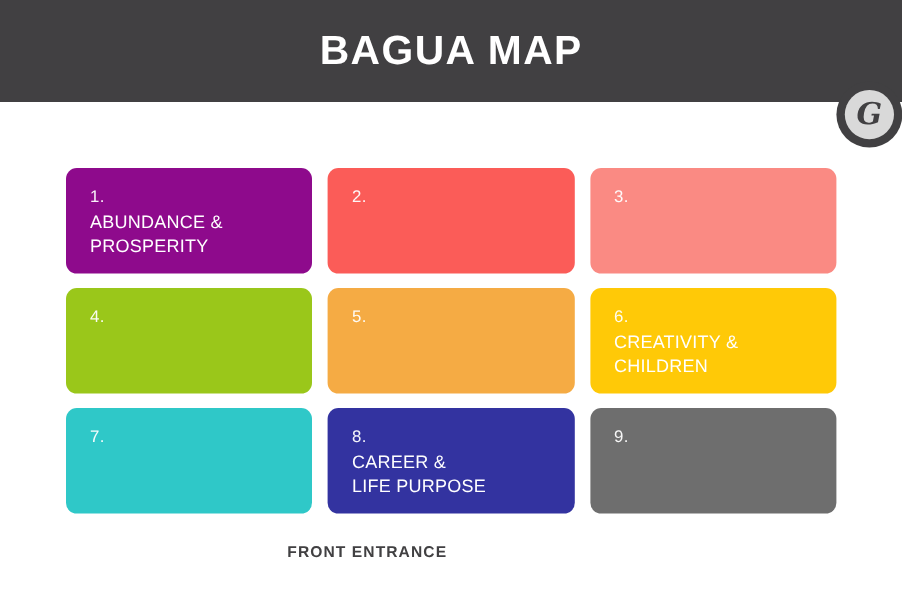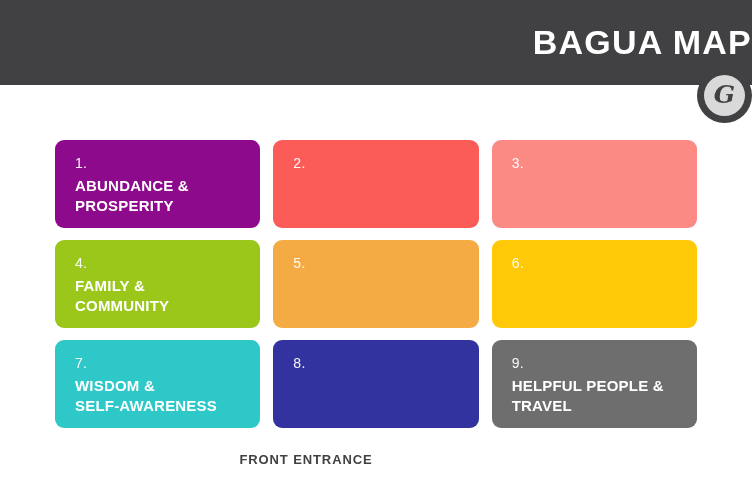--- a/index.html
+++ b/index.html
@@ -18,21 +18,21 @@
   
   .header {
     position: absolute;
     left: 0;
     top: 0;
     width: 752px;
     height: 85px;
     background: #414042;
     display: flex;
     align-items: center;
-    justify-content: flex-end;
+    justify-content: center;
     box-sizing: border-box;
   }
   .header-title {
     color: #ffffff;
     font-size: 34px;
     font-weight: bold;
     letter-spacing: 1.2px;
     line-height: 1;
     margin: 0;
     padding: 0 0 2px 0;
@@ -102,21 +102,21 @@
     font-weight: normal;
     line-height: 1.3;
     letter-spacing: 0.3px;
     margin-bottom: 4px;
     opacity: 0.95;
     user-select: none;
   }
   .tile-label {
     color: #ffffff;
     font-size: 15px;
-    font-weight: bold;
+    font-weight: normal;
     line-height: 1.33;
     letter-spacing: 0.2px;
     white-space: pre-line;
     user-select: none;
   }
 
   
   .caption {
     position: absolute;
     left: 0;
@@ -154,43 +154,41 @@
   <div class="tile" style="background: rgb(251, 92, 88);">
     <span class="tile-number">2.</span>
   </div>
 
   <div class="tile" style="background: rgb(250, 138, 131);">
     <span class="tile-number">3.</span>
   </div>
 
   <div class="tile" style="background: rgb(154, 199, 26);">
     <span class="tile-number">4.</span>
-    <span class="tile-label">FAMILY &amp;
-COMMUNITY</span>
   </div>
 
   <div class="tile" style="background: rgb(245, 171, 68);">
     <span class="tile-number">5.</span>
   </div>
 
   <div class="tile" style="background: rgb(255, 201, 7);">
     <span class="tile-number">6.</span>
+    <span class="tile-label">CREATIVITY &amp;
+CHILDREN</span>
   </div>
 
   <div class="tile" style="background: rgb(47, 200, 200);">
     <span class="tile-number">7.</span>
-    <span class="tile-label">WISDOM &amp;
-SELF-AWARENESS</span>
   </div>
 
   <div class="tile" style="background: rgb(51, 51, 160);">
     <span class="tile-number">8.</span>
+    <span class="tile-label">CAREER &amp;
+LIFE PURPOSE</span>
   </div>
 
   <div class="tile" style="background: rgb(110, 110, 110);">
     <span class="tile-number">9.</span>
-    <span class="tile-label">HELPFUL PEOPLE &amp;
-TRAVEL</span>
   </div>
 
 </div>
 
 <div class="caption" style="color: rgb(65, 64, 66);">FRONT ENTRANCE</div>
 
 </body></html>

